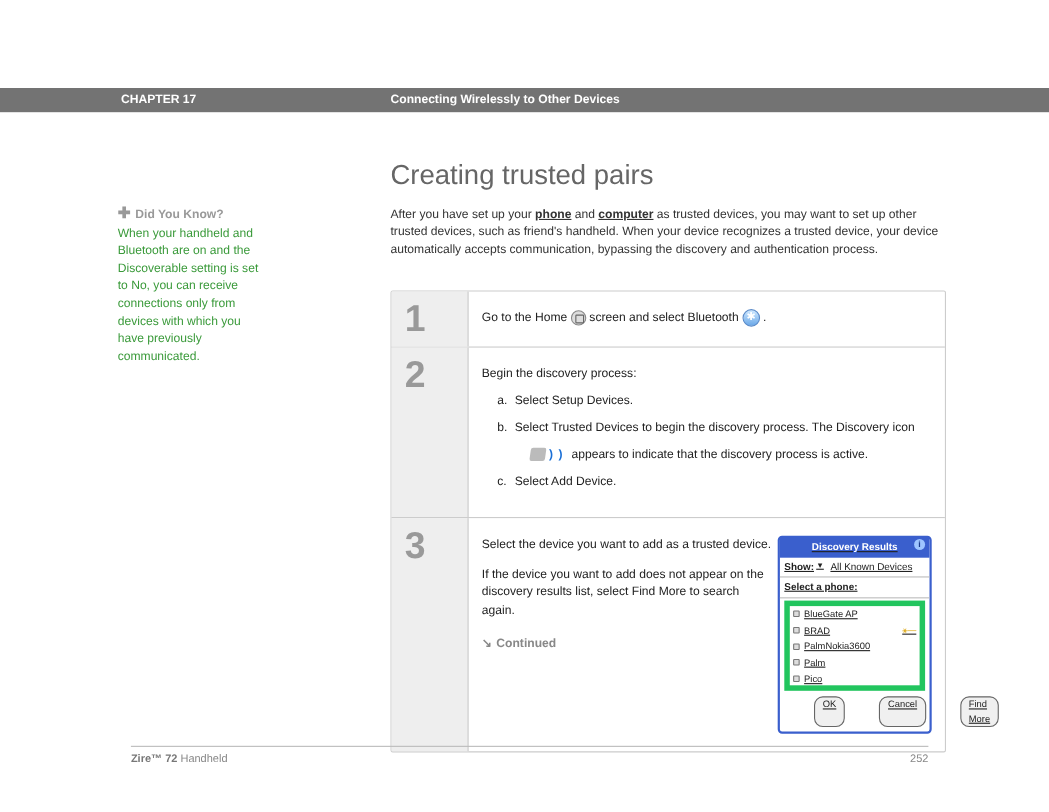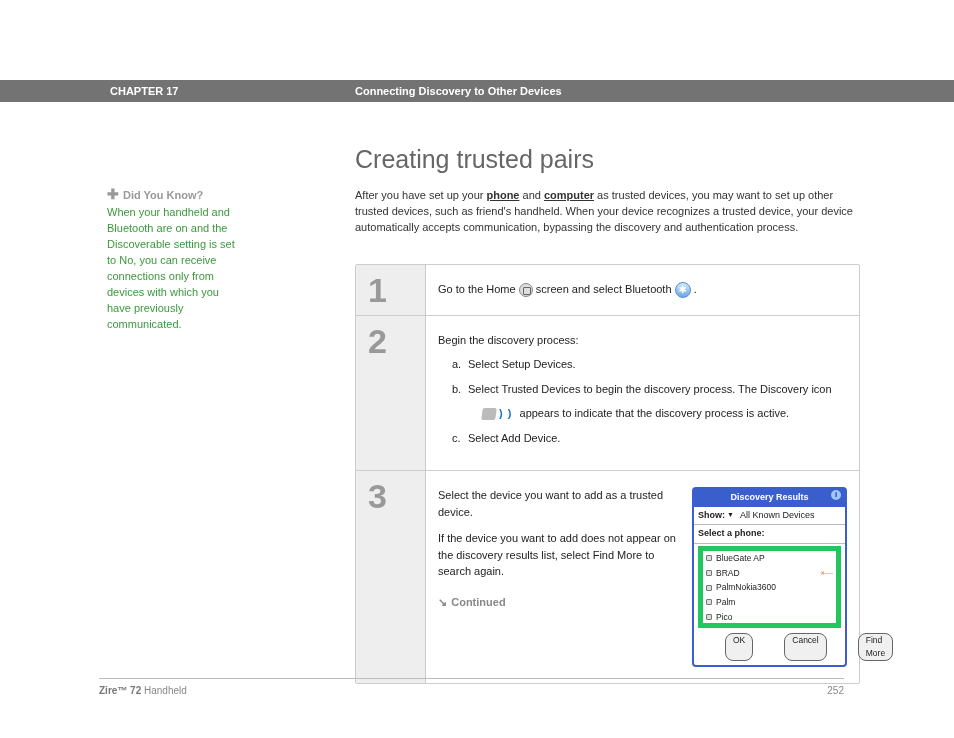--- a/index.html
+++ b/index.html
@@ -33,44 +33,44 @@
   .bt-icon { width: 16px; height: 16px; border-radius: 50%; background: linear-gradient(#cfe8ff,#6aa8e8); position: relative; border: 1px solid #5a8ac8; }
   .bt-icon::after { content: "✱"; position: absolute; left: 3px; top: -1px; font-size: 10px; color: #fff; }
   .disc-icon { width: 14px; height: 12px; background: #bbb; display: inline-block; transform: skewX(-8deg); border-radius: 2px; position: relative; }
   .waves { color: #1a6fd6; font-size: 11px; font-weight: bold; letter-spacing: 1px; }
   .continued { margin-top: 14px; font-size: 11px; color: #888; font-weight: bold; }
   .continued .arrow { display: inline-block; transform: rotate(0deg); margin-right: 4px; }
 
   .step3-wrap { display: flex; gap: 4px; }
   .step3-text { flex: 1; }
 
-  .device-screen { width: 155px; border: 2px solid #3a5fcd; border-radius: 4px; background: #fff; font-size: 9px; align-self: flex-start; }
+  .device-screen { width: 140px; border: 2px solid #3a5fcd; border-radius: 4px; background: #fff; font-size: 9px; align-self: flex-start; text-decoration: underline; }
   .ds-title { background: #3a5fcd; color: #fff; font-weight: bold; text-align: center; padding: 2px 2px; position: relative; font-size: 9px; }
   .ds-info { position: absolute; right: 4px; top: 1px; width: 10px; height: 10px; border-radius: 50%; background: #9ec5ff; color: #1a3a8a; font-weight: bold; font-size: 8px; text-align: center; line-height: 10px; }
   .ds-row { padding: 2px 4px; border-bottom: 1px solid #bbb; display: flex; align-items: center; }
   .ds-row .lbl { font-weight: bold; }
   .ds-row .drop { margin-left: 4px; }
   .ds-row .tri { font-size: 7px; margin: 0 2px; }
   .ds-list { border: 5px solid #22c55e; margin: 2px 4px; height: 82px; overflow: hidden; }
   .ds-item { padding: 1px 3px; display: flex; align-items: center; gap: 4px; font-size: 8.5px; }
   .ds-item .dot { width: 6px; height: 6px; border: 1px solid #777; background: #ddd; border-radius: 1px; }
   .ds-item .key { margin-left: auto; color: #d9a000; font-size: 8px; }
   .ds-buttons { display: flex; justify-content: space-around; padding: 3px 3px 4px; gap: 3px; }
   .ds-btn { border: 1px solid #666; border-radius: 8px; padding: 0 7px; background: #f0f0f0; font-size: 8.5px; line-height: 13px; margin-left: 28px; }
 
-  .footer { position: absolute; left: 99px; right: 110px; top: 678px; border-top: 1px solid #bbb; padding-top: 6px; display: flex; justify-content: space-between; font-size: 10px; color: #888; }
+  .footer { position: absolute; left: 119px; right: 110px; top: 678px; border-top: 1px solid #bbb; padding-top: 6px; display: flex; justify-content: space-between; font-size: 10px; color: #888; }
   .footer .prod strong { font-weight: bold; color: #777; }
 </style>
 </head>
 <body>
 
 <div class="header-bar">
   <div class="header-inner">
     <div class="chapter-label">CHAPTER 17</div>
-    <div class="chapter-title">Connecting Discovery to Other Devices</div>
+    <div class="chapter-title">Connecting Wirelessly to Other Devices</div>
   </div>
 </div>
 
 <div class="sidebar">
   <div>
     <span class="plus-icon">✚</span><span class="dyk-label">Did You Know?</span>
   </div>
   <div class="dyk-text">When your handheld and Bluetooth are on and the Discoverable setting is set to No, you can receive connections only from devices with which you have previously communicated.</div>
 </div>
 

